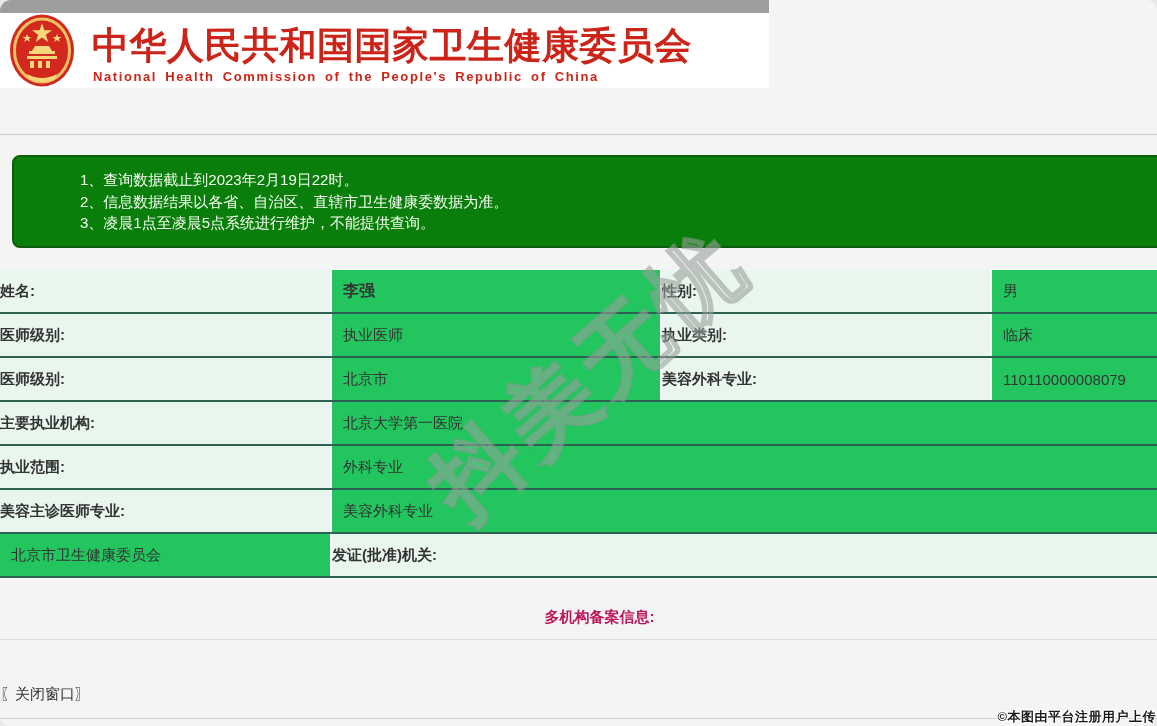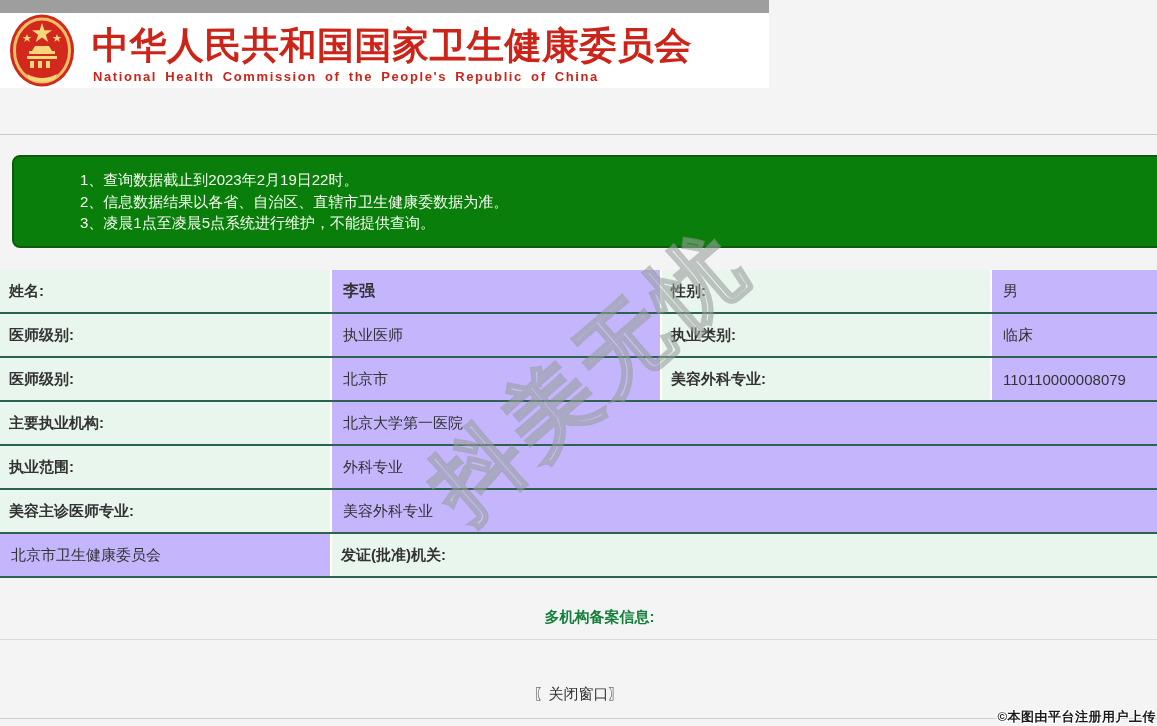--- a/index.html
+++ b/index.html
@@ -1,20 +1,21 @@
 <!DOCTYPE html>
 <html><head>
 <meta charset="utf-8">
 <style>
   * { margin:0; padding:0; box-sizing:border-box; }
   html,body { background:#e9e9e9; }
   .page {
     position:relative; width:1157px; height:726px; overflow:hidden;
     background:#f4f4f5; font-family:"Liberation Sans","DejaVu Sans",sans-serif;
     color:#333;
+    border-radius:11px;
   }
   
   .top-strip { position:absolute; left:0; top:0; width:769px; height:13px; background:#9e9e9e; }
   .header-card { position:absolute; left:0; top:13px; width:769px; height:75px; background:#ffffff; }
   .emblem { position:absolute; left:9px; top:1px; width:66px; height:73px; }
   .title-cn {
     position:absolute; left:92px; top:8px; font-size:37px; font-weight:bold;
     color:#cc2418; white-space:nowrap; letter-spacing:0.5px;
   }
   .title-en {
@@ -28,27 +29,27 @@
     background:#0a7e0a; border:2px solid #0b5d0b; border-radius:8px;
     padding:12px 0 0 66px; font-size:15px; line-height:21.5px; color:#f6fff2;
   }
   .notice p { white-space:nowrap; }
   
   .rtable { position:absolute; left:0; top:270px; width:1157px; }
   .row { display:grid; column-gap:2px; height:44px; border-bottom:2px solid #2d6152; background:#fff; }
   .row.cols4 { grid-template-columns:330px 328px 328px 1fr; }
   .row.cols2 { grid-template-columns:330px 1fr; }
   .cell { display:flex; align-items:center; font-size:15px; overflow:hidden; white-space:nowrap; }
-  .cell.lbl { background:#e9f6ee; padding-left:9px; font-weight:bold; }
-  .cell.val { background:#c4b5fd; padding-left:11px;text-align:center; }
+  .cell.lbl { background:#e9f6ee; padding-left:0; font-weight:bold; }
+  .cell.val { background:#22c55e; padding-left:11px;text-align:center; }
   .cell.val.strong { font-weight:bold; font-size:16px; }
   
-  .multi-org { position:absolute; left:0; top:608px; width:1157px; text-align:center; font-size:15px; font-weight:bold; color:#15803d;padding-left:42px; }
+  .multi-org { position:absolute; left:0; top:608px; width:1157px; text-align:center; font-size:15px; font-weight:bold; color:#be185d;padding-left:42px; }
   .hr-light1 { position:absolute; left:0; top:639px; width:1157px; height:1px; background:#dcdcdc; }
-  .close-link { position:absolute; left:0; top:685px; width:1157px; text-align:center; font-size:15px; color:#333; cursor:pointer; }
+  .close-link { position:absolute; left:0; top:685px; width:1157px; font-size:15px; color:#333; cursor:pointer; }
   .hr-light2 { position:absolute; left:0; top:718px; width:1157px; height:1px; background:#d0d0d0; }
   .stamp {
     position:absolute; right:1px; bottom:0px; font-size:13px; font-weight:bold; color:#1b1b1b;
     text-shadow:-1px -1px 0 #fff,1px -1px 0 #fff,-1px 1px 0 #fff,1px 1px 0 #fff,0 -1px 0 #fff,0 1px 0 #fff,-1px 0 0 #fff,1px 0 0 #fff;
     letter-spacing:0.5px;
     margin-left:20px;
   }
   
   .watermark {
     position:absolute; left:330px; top:325px; width:520px; height:100px;

